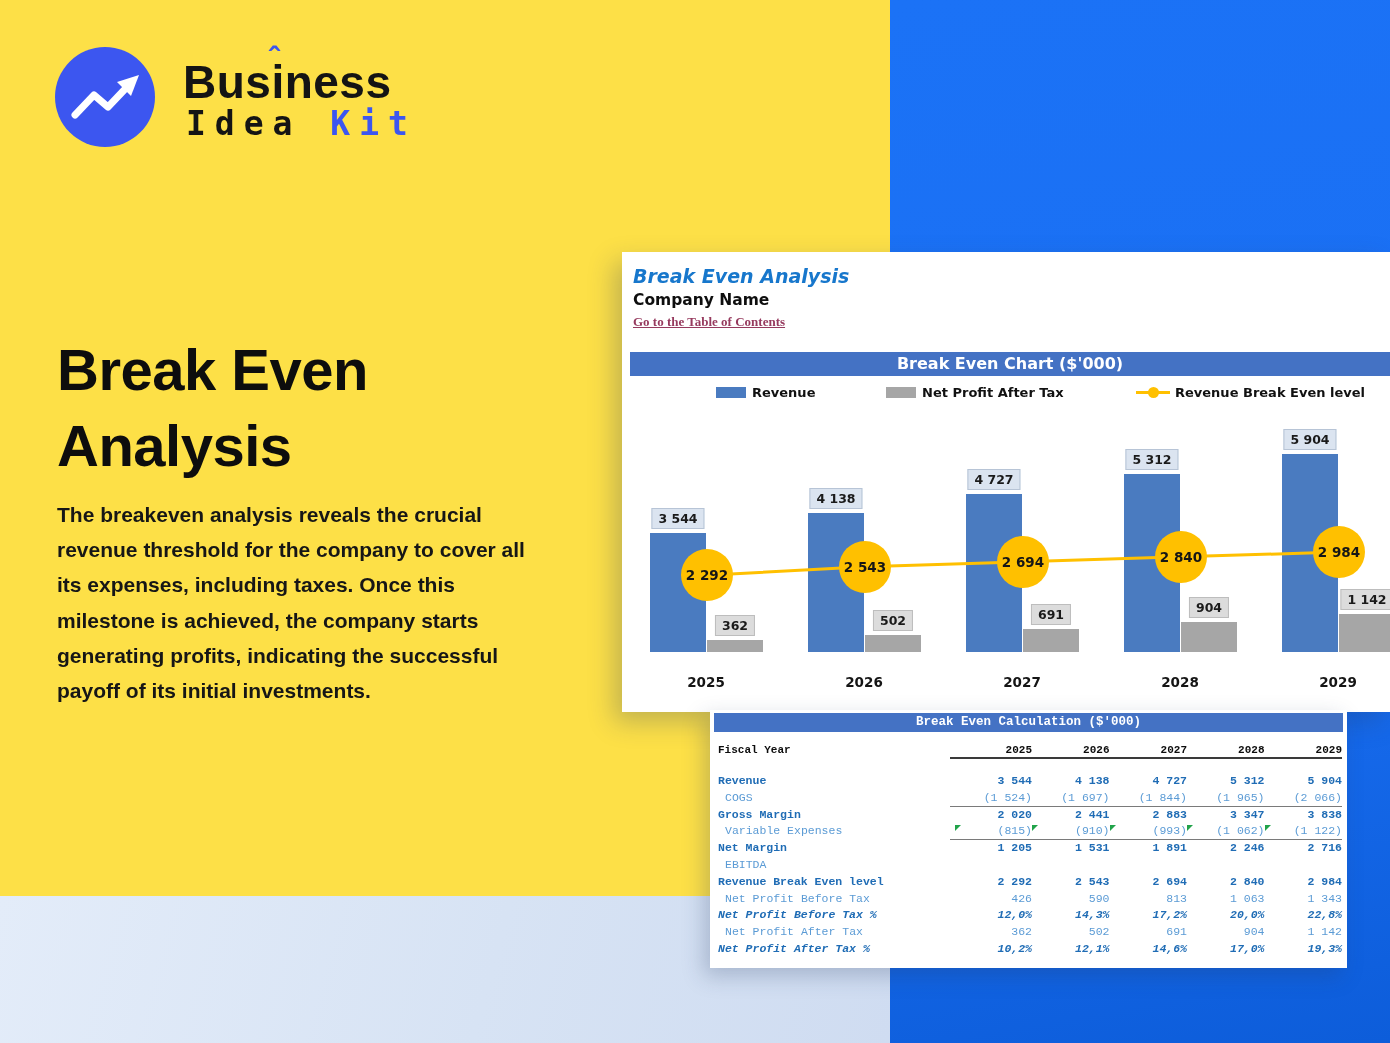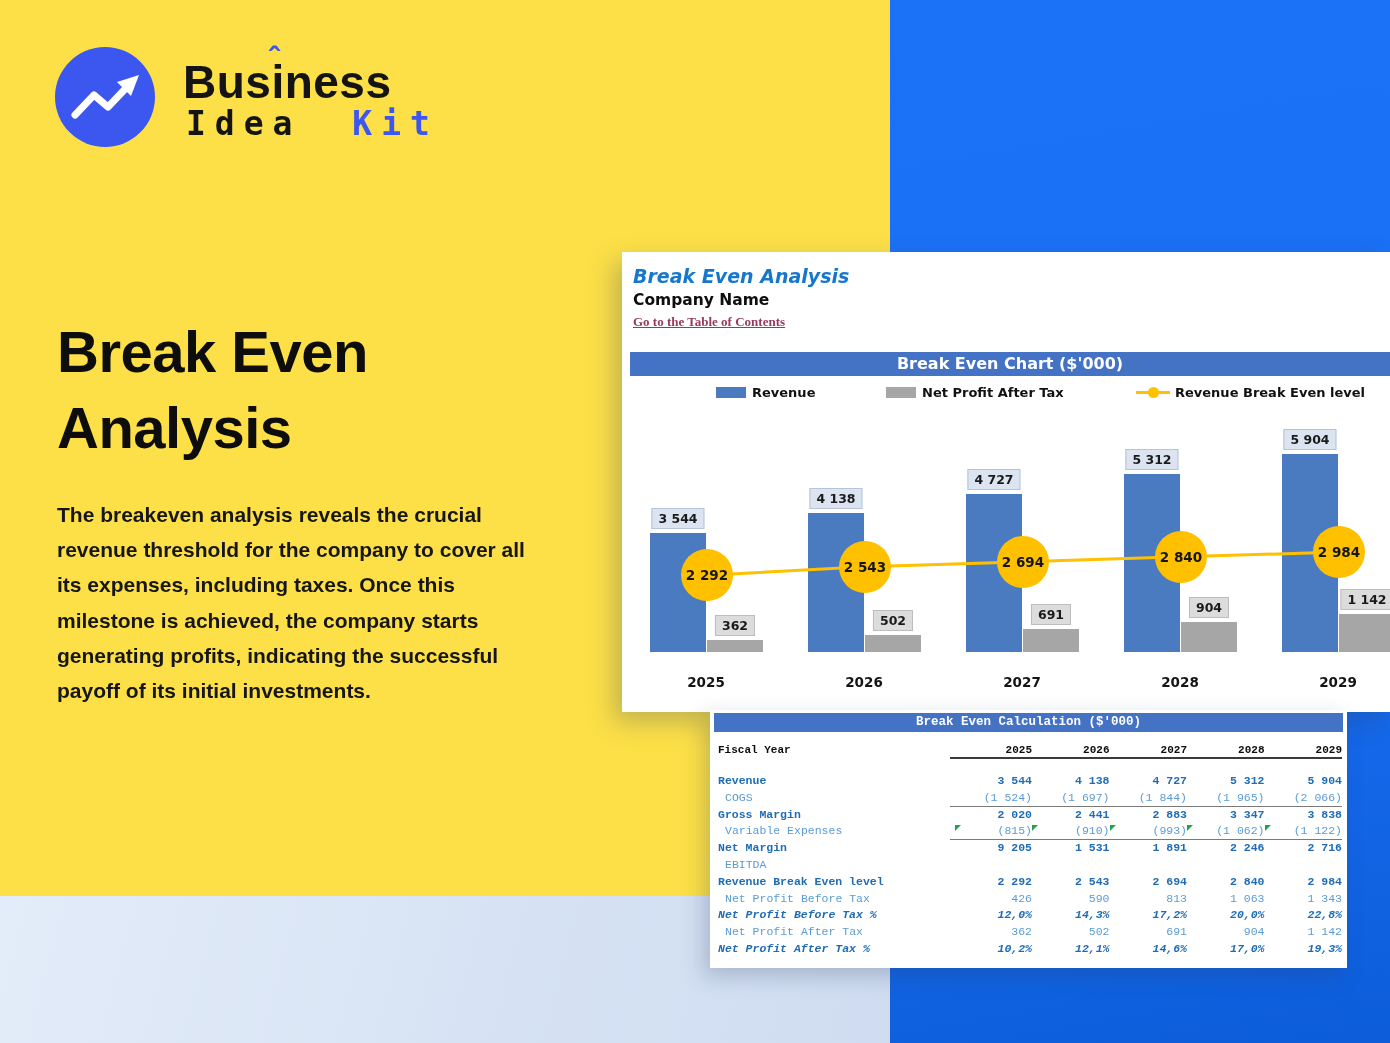--- a/index.html
+++ b/index.html
@@ -16,24 +16,24 @@
   .logo-circle{position:absolute;left:55px;top:47px;width:100px;height:100px;border-radius:50%;
                background:#3c56f0;}
   .logo-circle svg{position:absolute;left:0;top:0;}
   .brand{position:absolute;left:183px;top:55px;color:#141414;
          font-weight:800;font-size:46px;letter-spacing:.5px;white-space:nowrap;}
   .brand .ihat{position:relative;display:inline-block;}
   .brand .ihat .hat{position:absolute;left:-0.08em;top:-0.46em;color:#3c56f0;
                     font-size:.7em;font-weight:900;}
   .brand2{position:absolute;left:186px;top:104px;font-family:"DejaVu Sans Mono",monospace;
           font-weight:700;font-size:33px;letter-spacing:9px;color:#141414;white-space:nowrap;}
-  .brand2 .kit{color:#3c56f0;margin-left:22px;}
-
-  
-  .headline{position:absolute;left:57px;top:314px;font-size:58px;line-height:1.31;
+  .brand2 .kit{color:#3c56f0;}
+
+  
+  .headline{position:absolute;left:57px;top:332px;font-size:58px;line-height:1.31;
             font-weight:800;color:#0d0d0d;letter-spacing:-.5px;}
   .lede{position:absolute;left:57px;top:497px;width:492px;font-size:21px;line-height:1.675;
         font-weight:700;color:#161616;}
 
   
   .chart-card{position:absolute;left:622px;top:252px;width:768px;height:460px;background:#ffffff;
               box-shadow:-8px 10px 24px rgba(40,60,100,.28);overflow:hidden;
               font-family:"DejaVu Sans",sans-serif;}
   .sheet-title{position:absolute;left:11px;top:13px;font-size:19px;font-weight:700;color:#1777cc;font-style:italic;}
   .sheet-company{position:absolute;left:11px;top:39px;font-size:15.5px;font-weight:700;color:#0e0e0e;}
@@ -208,21 +208,21 @@
               <div class="cell">(815)<span class="flag"></span></div>
               <div class="cell">(910)<span class="flag"></span></div>
               <div class="cell">(993)<span class="flag"></span></div>
               <div class="cell">(1 062)<span class="flag"></span></div>
               <div class="cell">(1 122)<span class="flag"></span></div>
             </div>
           </div>
           <div class="trow r-bold">
             <div class="tlabel">Net Margin</div>
             <div class="tvals">
-              <div class="cell">9 205</div>
+              <div class="cell">1 205</div>
               <div class="cell">1 531</div>
               <div class="cell">1 891</div>
               <div class="cell">2 246</div>
               <div class="cell">2 716</div>
             </div>
           </div>
           <div class="trow r-sub u">
             <div class="tlabel">EBITDA</div>
           </div>
           <div class="trow r-bold">

